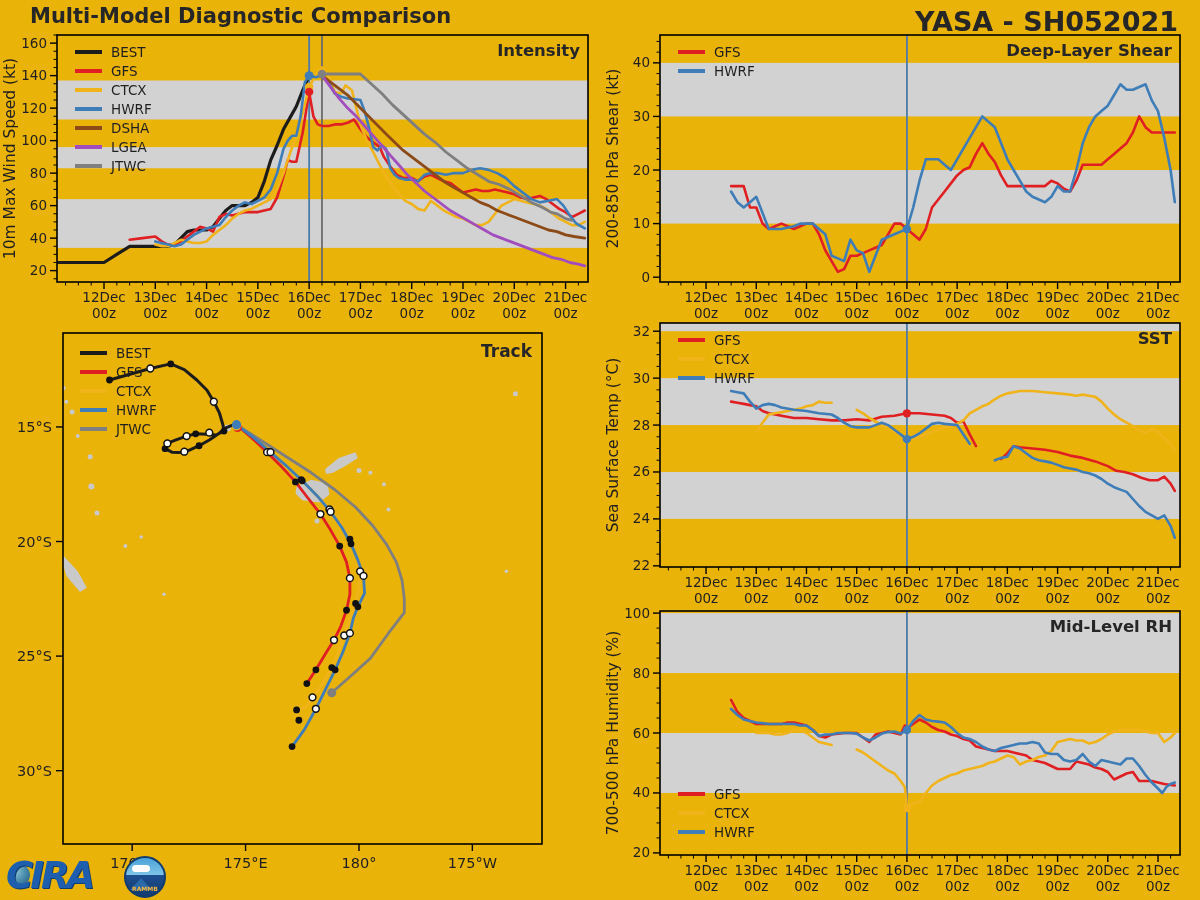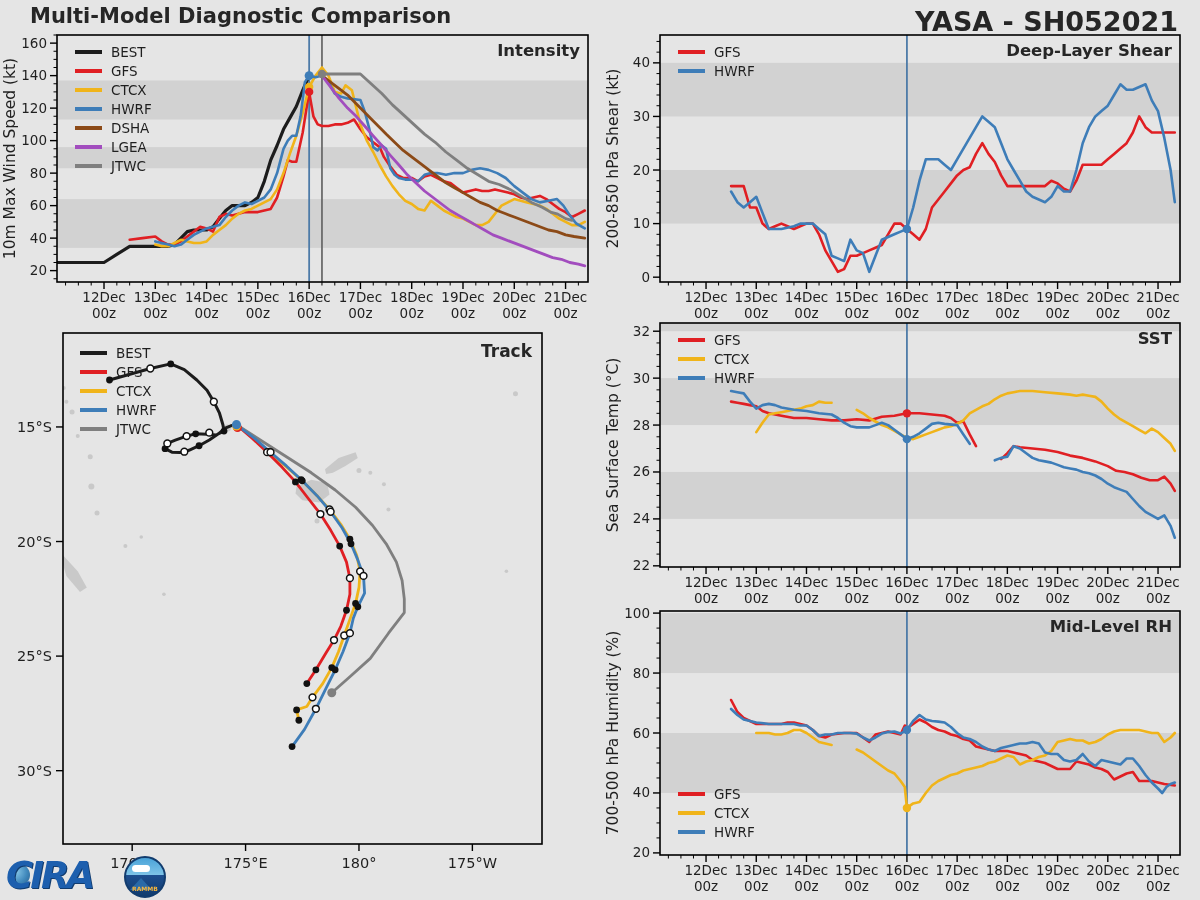--- a/index.html
+++ b/index.html
@@ -1,16 +1,16 @@
 <!DOCTYPE html>
 <html><head>
 <meta charset="utf-8">
 <style>
   html,body{margin:0;padding:0;background:#ffffff;}
-  .page{position:relative;width:1200px;height:900px;background:#e5e5e5;overflow:hidden;
+  .page{position:relative;width:1200px;height:900px;background:#eab308;overflow:hidden;
         font-family:"DejaVu Sans", sans-serif;}
   .main-title{position:absolute;left:30px;top:4px;font-size:21px;font-weight:bold;color:#262626;}
   .storm-id{position:absolute;right:22px;top:6px;font-size:27px;font-weight:bold;color:#262626;}
   #figure{position:absolute;left:0;top:0;}
   .logo{position:absolute;left:6px;top:856px;width:200px;height:44px;}
   .cira-text{position:absolute;left:0;top:-2px;font-size:37px;font-weight:900;font-style:italic;
              color:#1d5fae;letter-spacing:-3px;text-shadow:1px 1px 0 #123c6e;}
   .globe{position:absolute;left:2px;top:8px;width:22px;height:22px;border-radius:50%;
          background:radial-gradient(circle at 35% 35%, #7fc4e8 0%, #2e7fb8 55%, #134a7c 100%);opacity:.9;}
   .rammb-badge{position:absolute;left:118px;top:0px;width:42px;height:42px;border-radius:50%;

